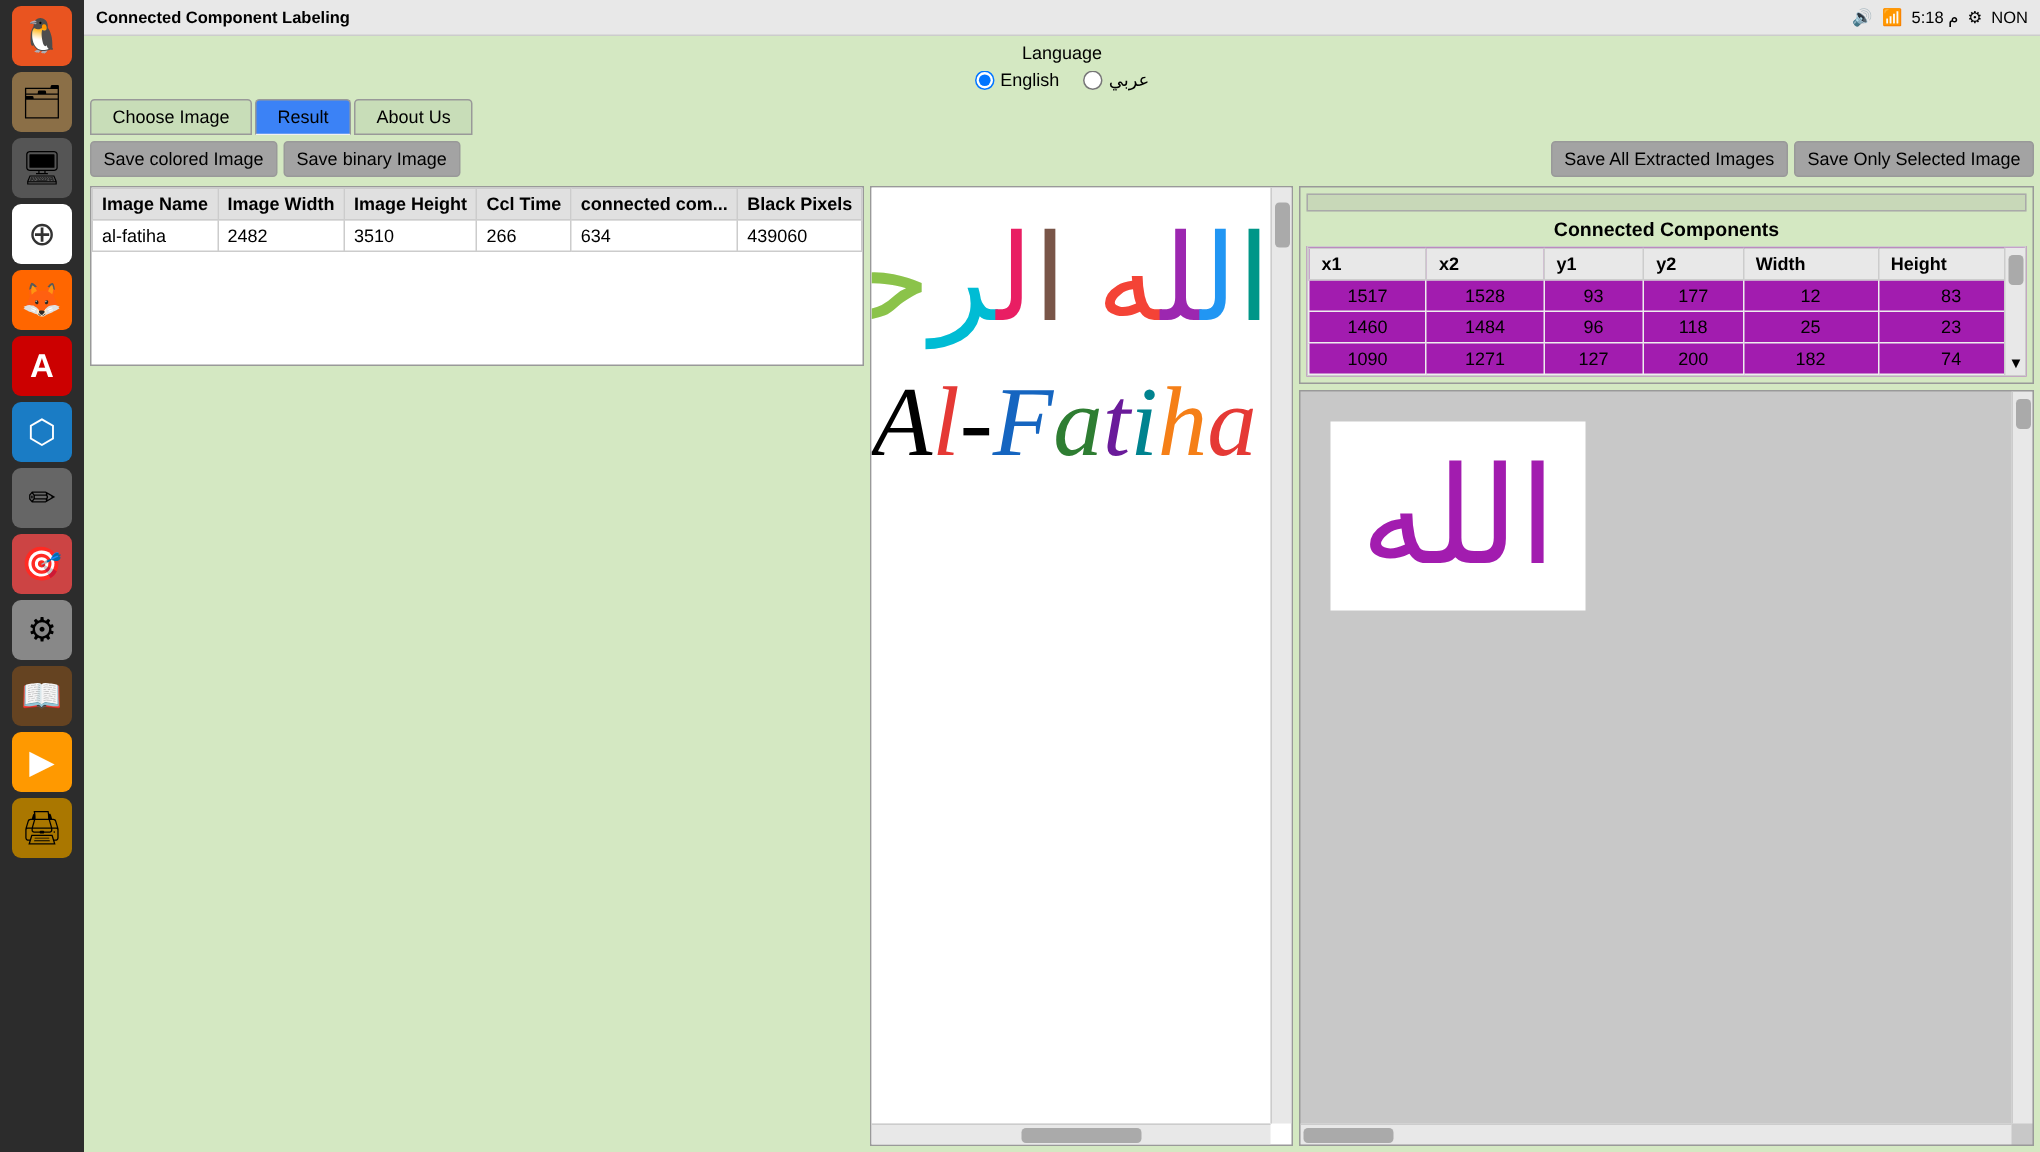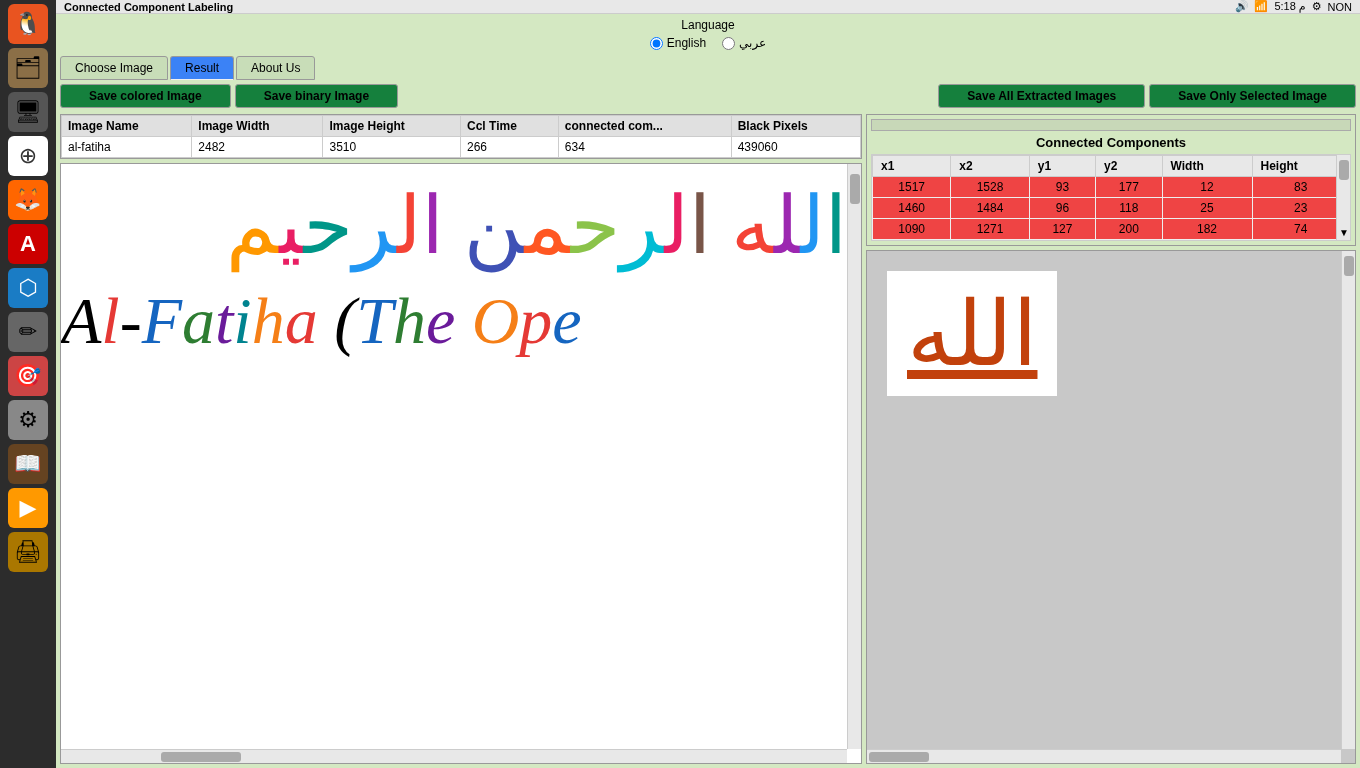--- a/index.html
+++ b/index.html
@@ -57,21 +57,21 @@
       overflow: hidden;
     }
 
     
     .top-bar {
       background: #e8e8e8;
       border-bottom: 1px solid #ccc;
       display: flex;
       align-items: center;
       padding: 2px 8px;
-      height: 14px;
+      height: 24px;
       font-size: 11px;
     }
     .top-bar-title {
       font-weight: bold;
       flex: 1;
     }
     .top-bar-controls {
       display: flex;
       gap: 6px;
       align-items: center;
@@ -134,41 +134,40 @@
     }
 
     
     .button-bar {
       display: flex;
       gap: 4px;
       margin-bottom: 6px;
       flex-wrap: wrap;
     }
     .btn {
-      padding: 4px 28px;
-      background: #15803d;
+      padding: 4px 8px;
+      background: #a3a3a3;
       border: 1px solid #999;
       border-radius: 3px;
       cursor: pointer;
       font-size: 12px;
-      font-weight: bold;
     }
 
     
     .content-area {
       display: flex;
       flex: 1;
       gap: 4px;
       overflow: hidden;
     }
 
     
     .left-panel {
       display: flex;
-      flex-direction: column;
+      flex-direction: row;
       flex: 1;
       min-width: 0;
       gap: 4px;
     }
 
     
     .data-table-container {
       background: #fff;
       border: 1px solid #999;
       overflow: auto;
@@ -216,21 +215,21 @@
       border: 1px solid #999;
       padding: 4px;
     }
     .cc-title {
       text-align: center;
       font-size: 13px;
       font-weight: bold;
       margin-bottom: 4px;
     }
     .cc-table-scroll {
-      background: #ef4444;
+      background: #a21caf;
       border: 1px solid #ccc;
       overflow: hidden;
       max-height: 150px;
       position: relative;
     }
     .cc-table {
       width: 100%;
       border-collapse: collapse;
       font-size: 12px;
     }
@@ -425,21 +424,21 @@
             <div style="position:absolute; right:0; top:0; width:14px; height:100%; background:#e8e8e8; border-left:1px solid #ccc;">
               <div style="width:10px; height:20px; background:#aaa; border-radius:3px; margin:2px auto; margin-top:5px;"></div>
               <div style="position:absolute; bottom:0; width:14px; height:14px; text-align:center; line-height:14px; font-size:10px;">▼</div>
             </div>
           </div>
         </div>
 
         <div class="preview-image-container" style="position:relative; flex:1; background:#c8c8c8; border:1px solid #999;">
           <div style="position:absolute; top:0; left:0; right:14px; bottom:14px; overflow:hidden; display:flex; align-items:flex-start; justify-content:flex-start; padding:20px;">
             <div style="background:#fff; padding:10px 20px; display:inline-block;">
-              <span style="font-size:90px; font-family:serif; color:#c2410c; direction:rtl; display:block;text-decoration:underline;">الله</span>
+              <span style="font-size:90px; font-family:serif; color:#a21caf; direction:rtl; display:block;">الله</span>
             </div>
           </div>
 
           <div style="position:absolute; right:0; top:0; width:14px; height:calc(100% - 14px); background:#e8e8e8; border-left:1px solid #ccc;">
             <div style="width:10px; height:20px; background:#aaa; border-radius:3px; margin:2px auto; margin-top:5px;"></div>
           </div>
 
           <div style="position:absolute; bottom:0; left:0; right:14px; height:14px; background:#e8e8e8; border-top:1px solid #ccc;">
             <div style="height:10px; width:60px; background:#aaa; border-radius:3px; margin:2px;"></div>
           </div>

